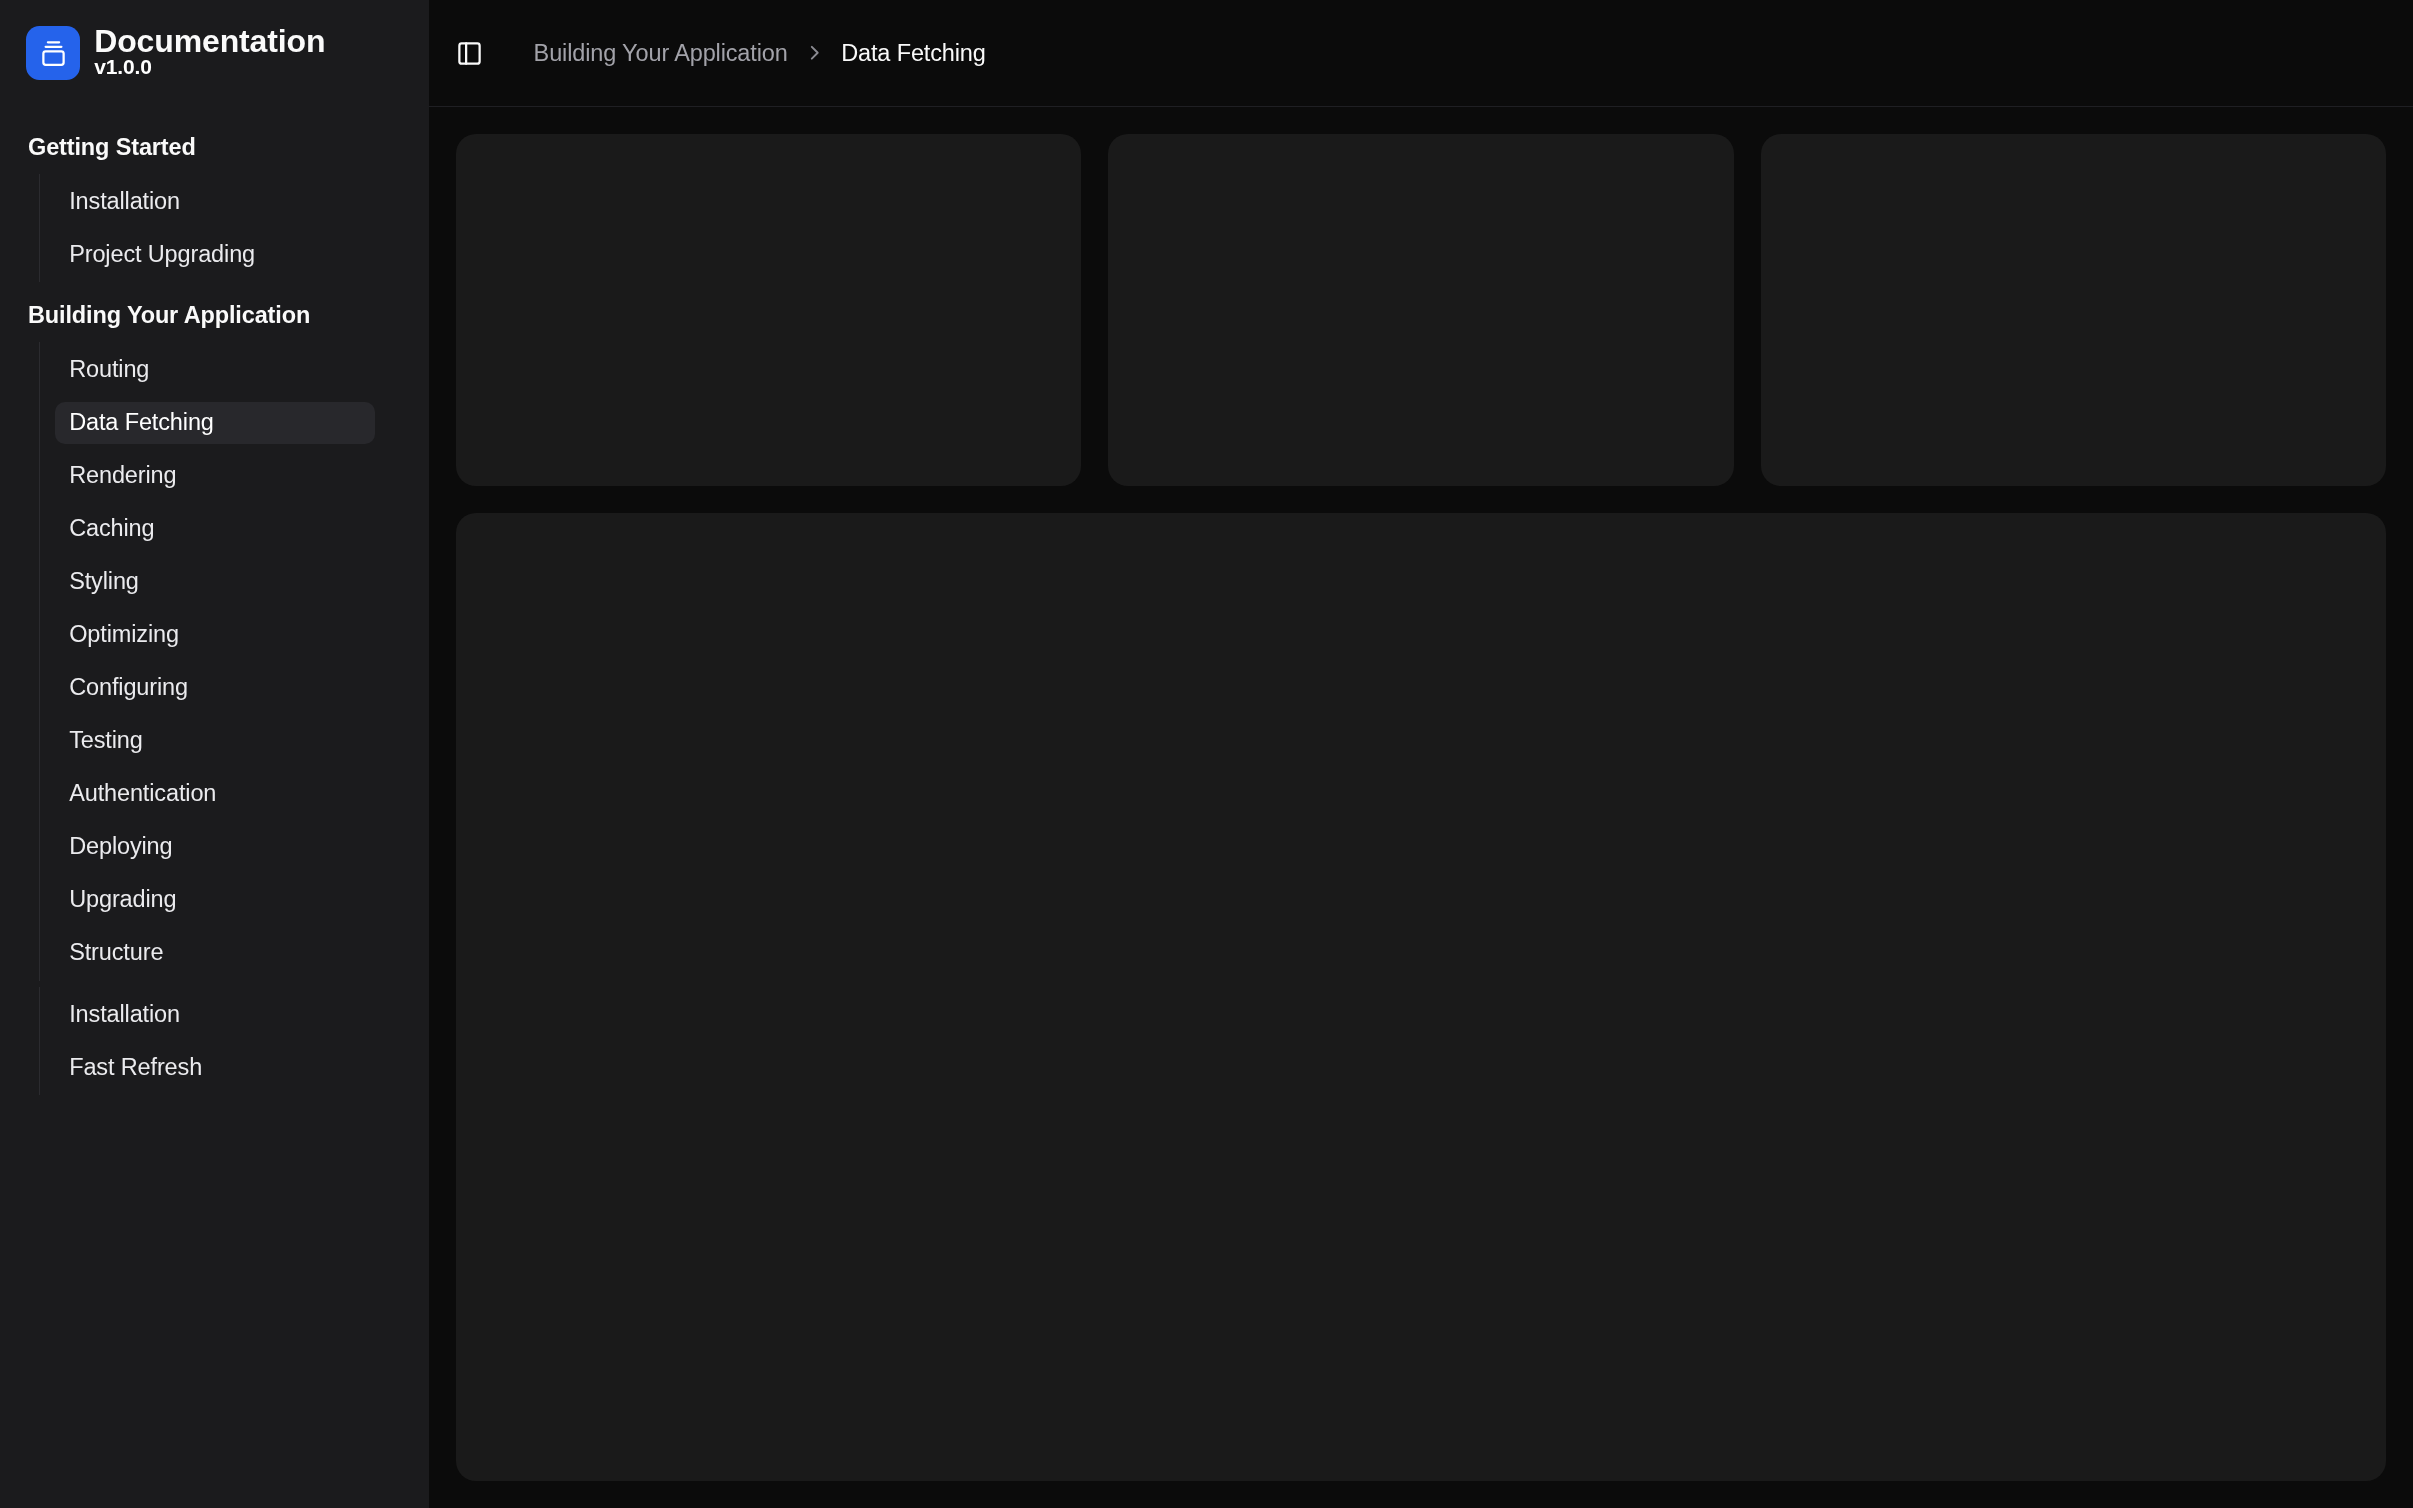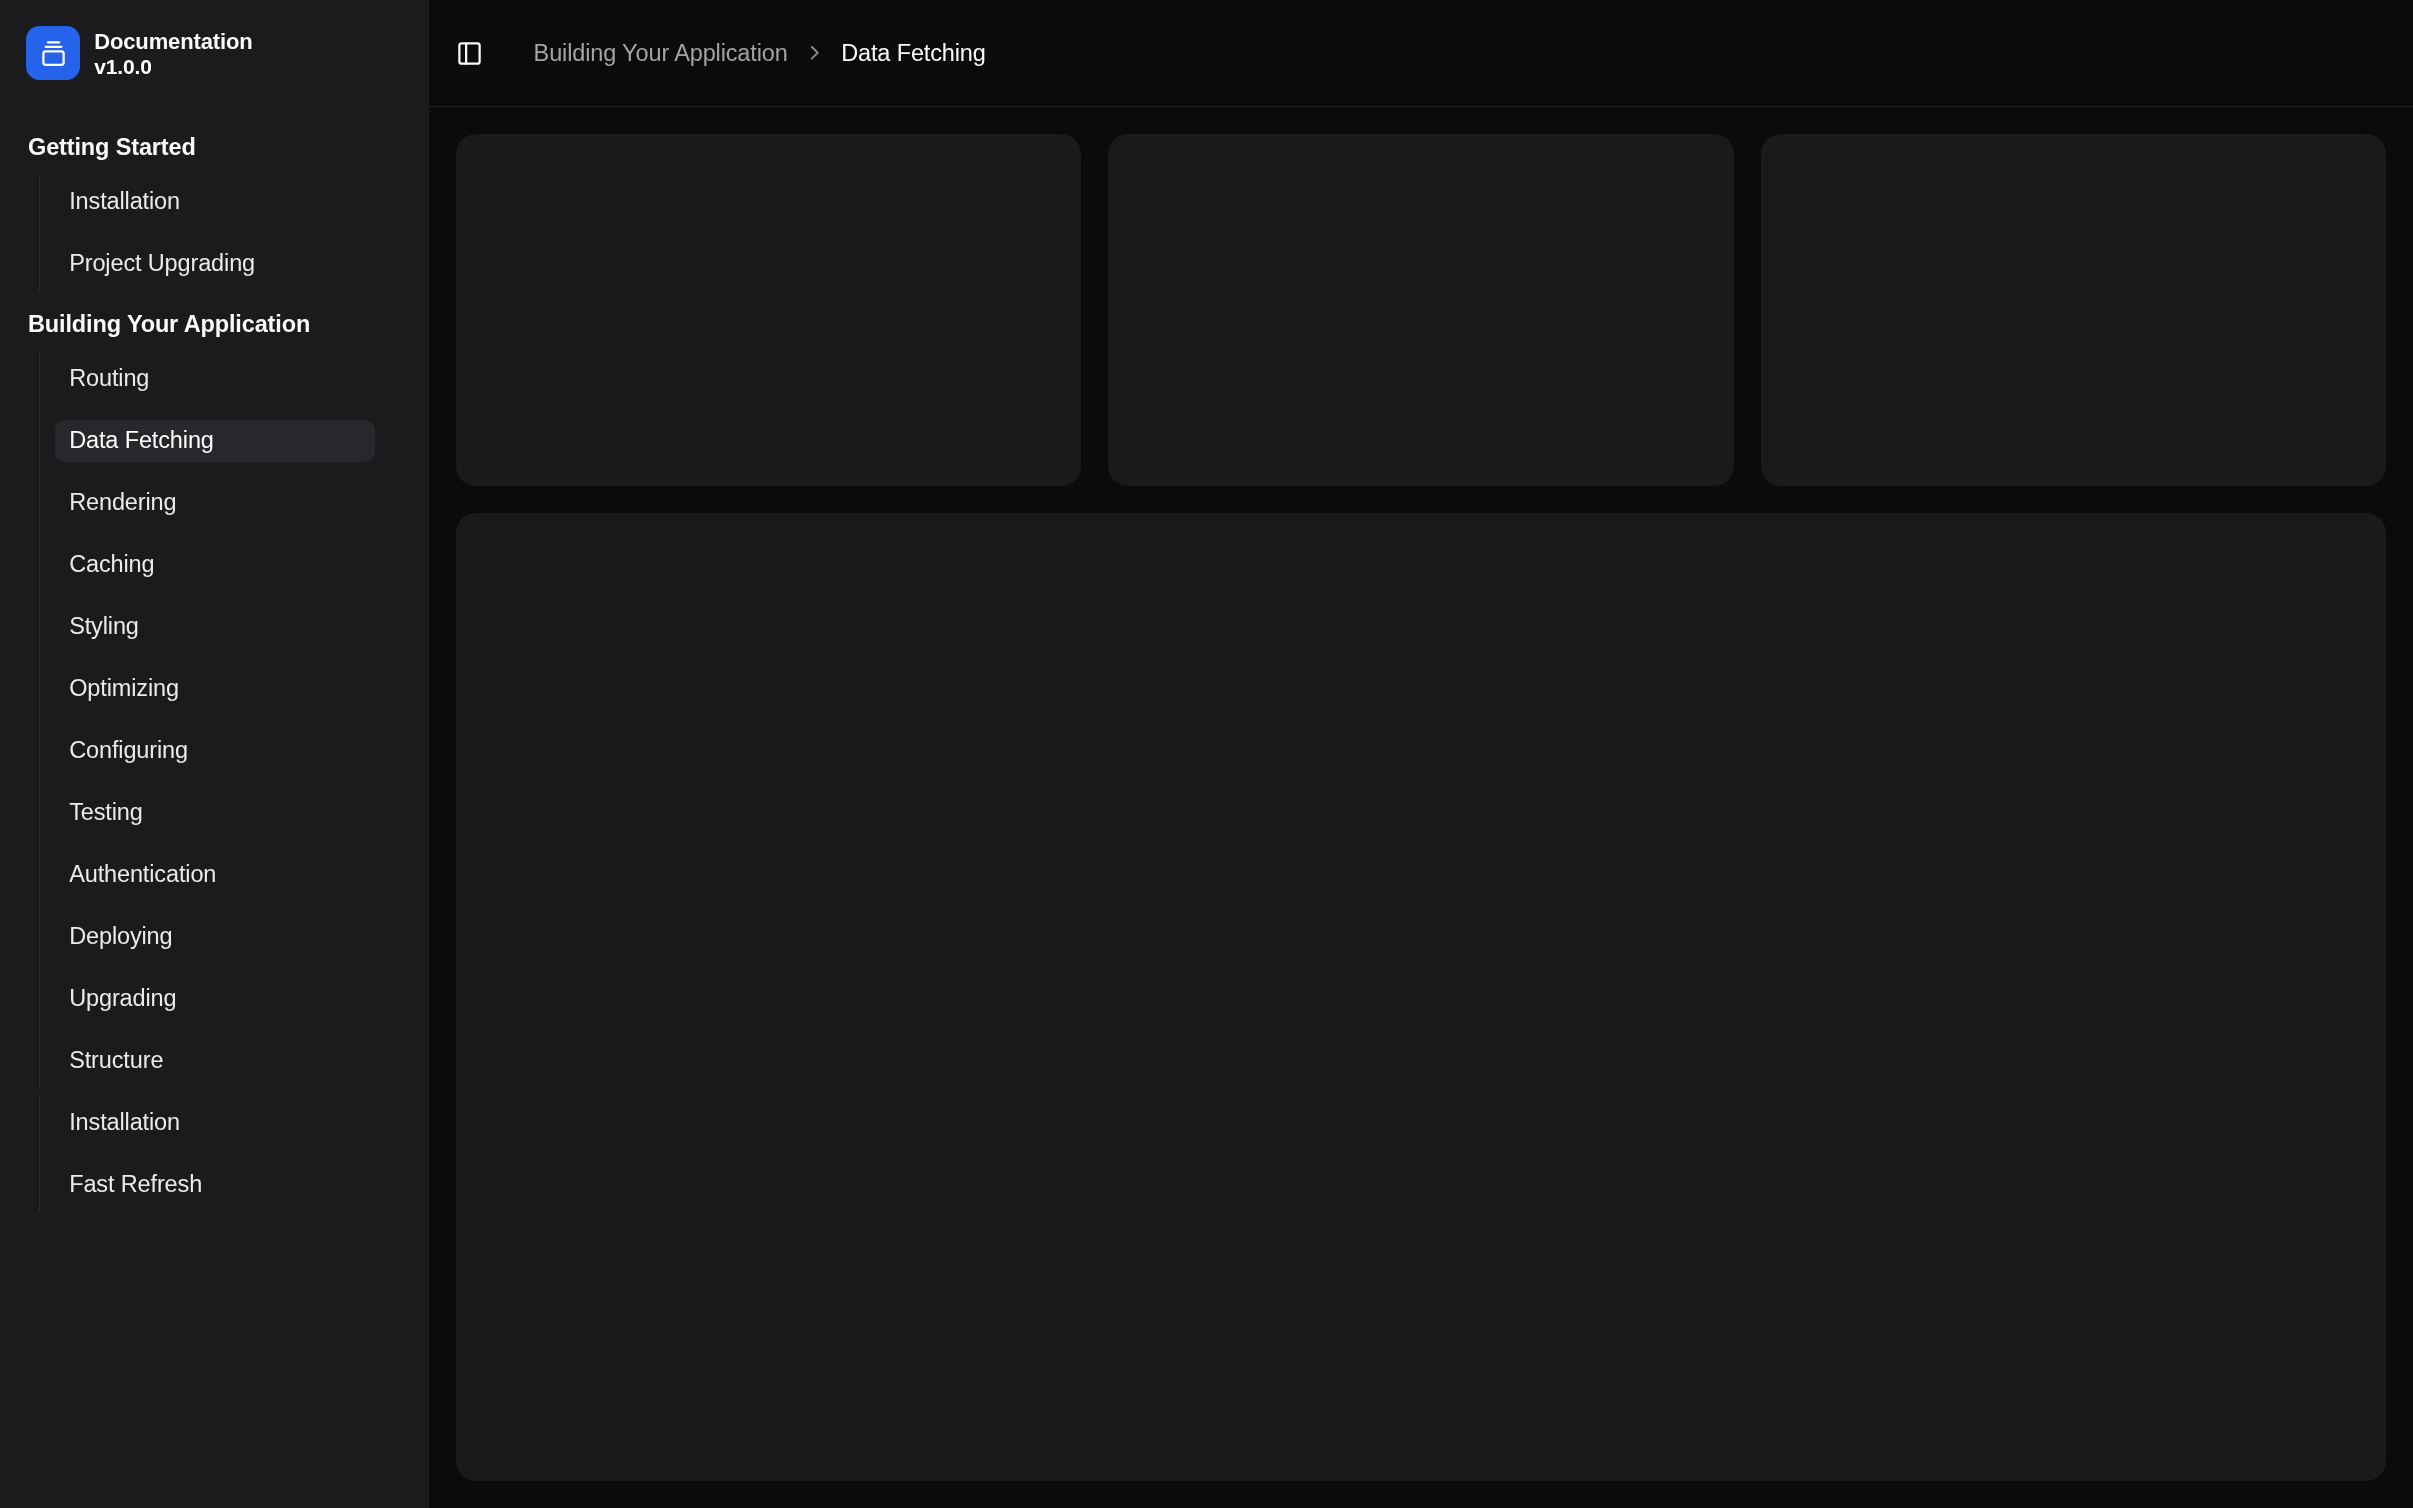--- a/index.html
+++ b/index.html
@@ -26,37 +26,37 @@
     border-radius: 10px;
     cursor: pointer;
   }
   .logo {
     width: 54px; height: 54px; flex-shrink: 0;
     border-radius: 13.4px;
     background: #2563eb;
     display: flex; align-items: center; justify-content: center;
   }
   .titles { display: flex; flex-direction: column; justify-content: center; }
-  .app-title { font-size: 22px; font-weight: 700; line-height: 27px; color: #fafafa; }
+  .app-title { font-size: 32px; font-weight: 700; line-height: 27px; color: #fafafa; }
   .app-version { font-size: 21px; font-weight: 700; line-height: 23.5px; color: #ffffff; }
 
   .nav { margin-top: 40px; flex: 1; overflow: hidden; }
   .group { margin-bottom: 5.9px; }
   .group-label {
     height: 54px; padding: 0 28px;
     display: flex; align-items: center;
     font-size: 23.5px; font-weight: 600; color: #fafafa;
     border-radius: 10px; cursor: pointer;
   }
   ul.sub {
     list-style: none;
     margin: 0 54px 0 39px;
     padding: 6.7px 0;
     border-left: 1.7px solid #2b2b2f;
-    display: flex; flex-direction: column; gap: 20px;
+    display: flex; flex-direction: column; gap: 11px;
   }
   .sub-item {
     height: 42px; margin-left: 15px; padding: 0 14.2px;
     display: flex; align-items: center;
     border-radius: 10px;
     font-size: 23.5px; font-weight: 400; color: #ebebee;
     white-space: nowrap; overflow: hidden;
     cursor: pointer;
   }
   .sub-item.active { background: #28282c; color: #ffffff; }

